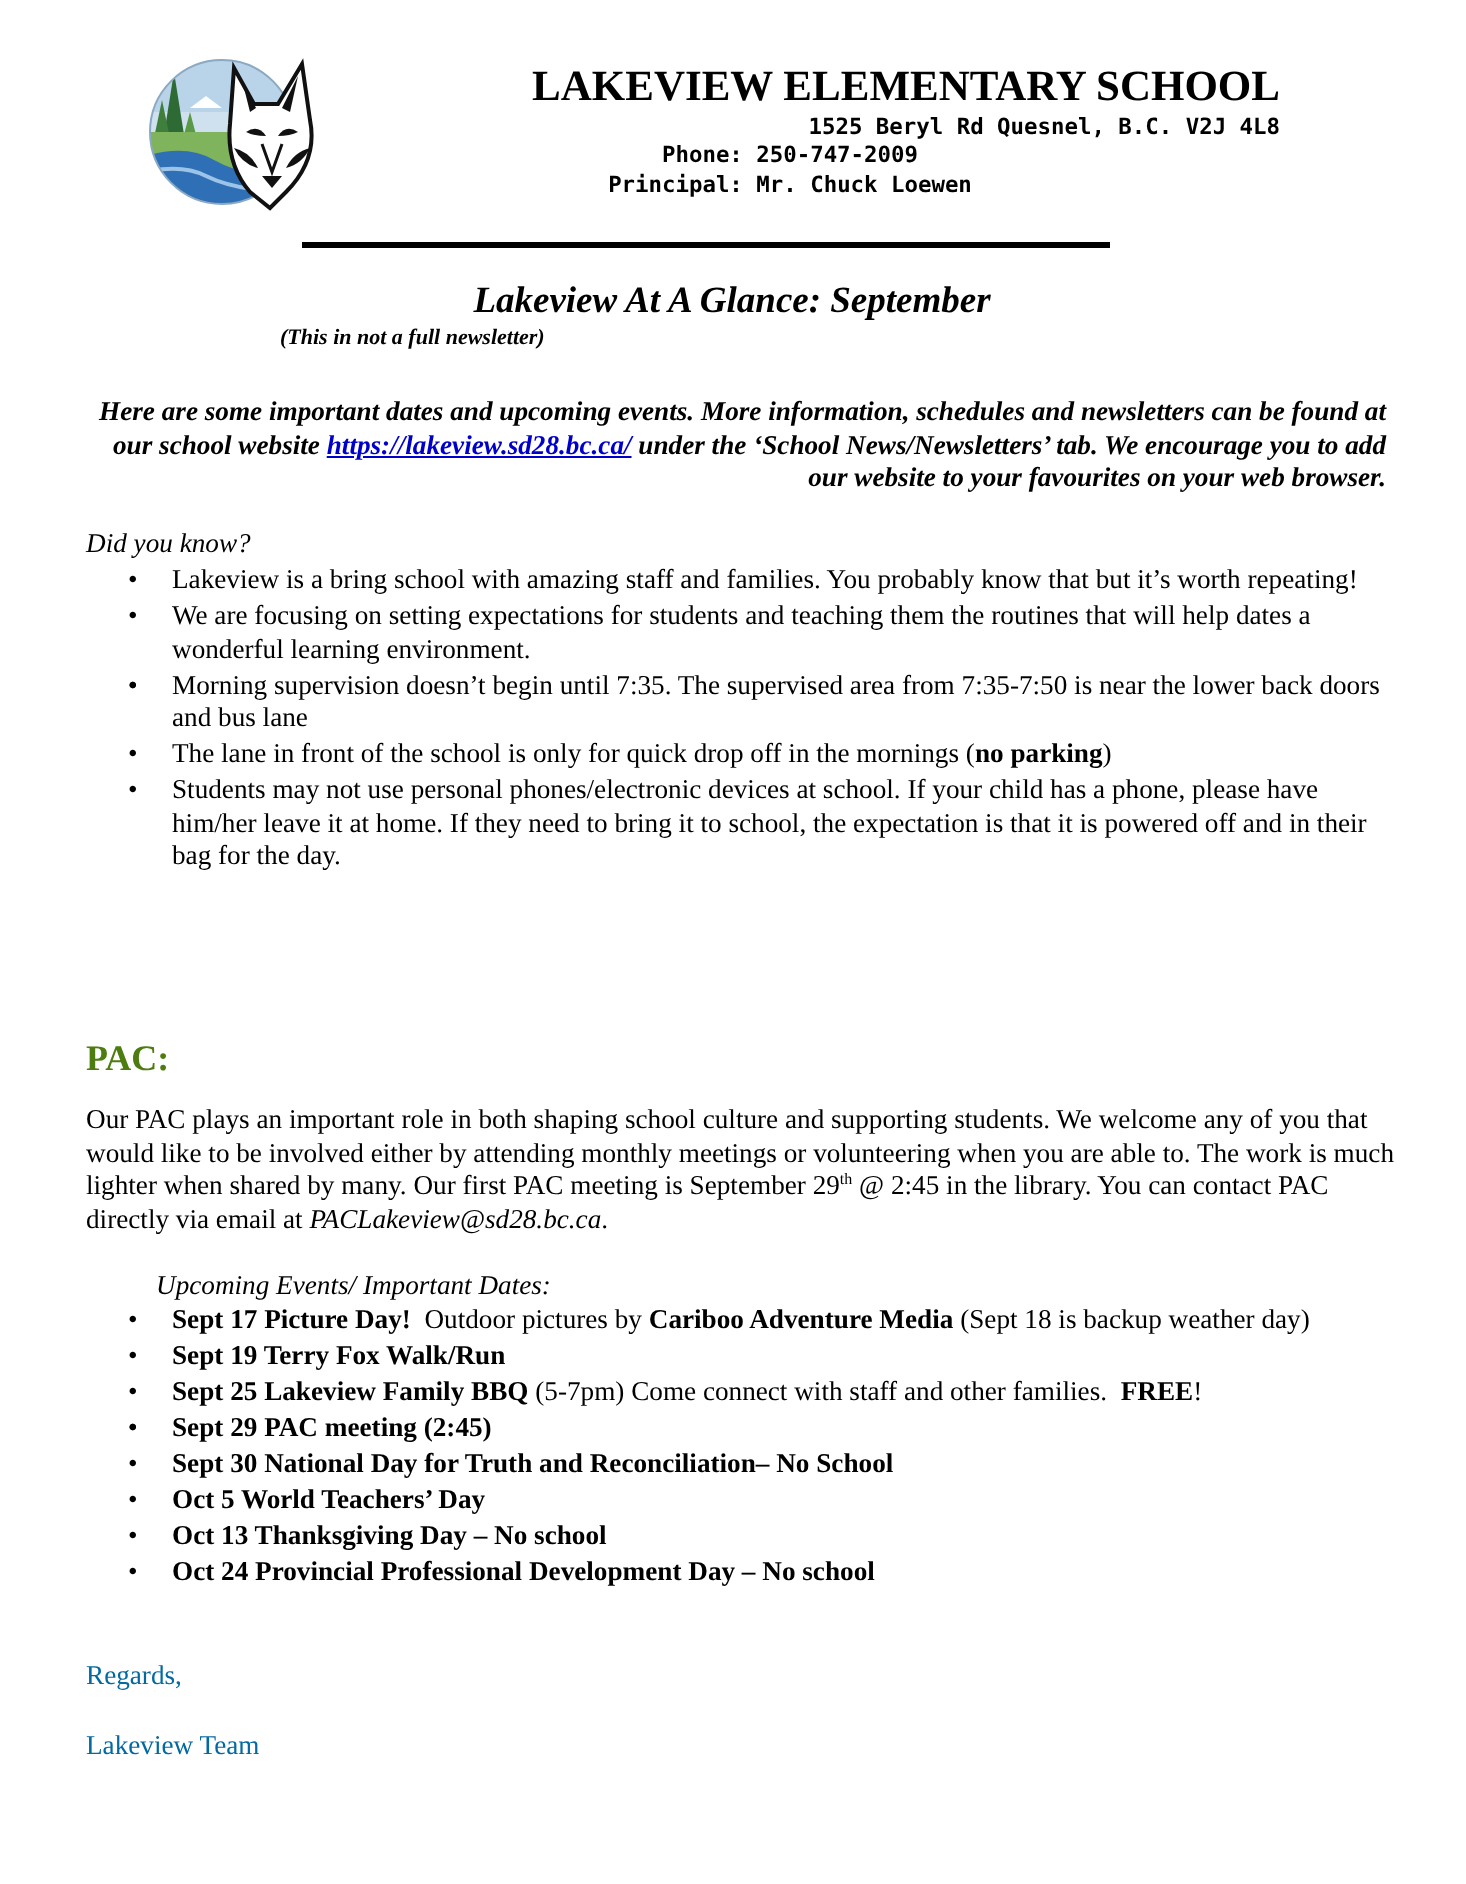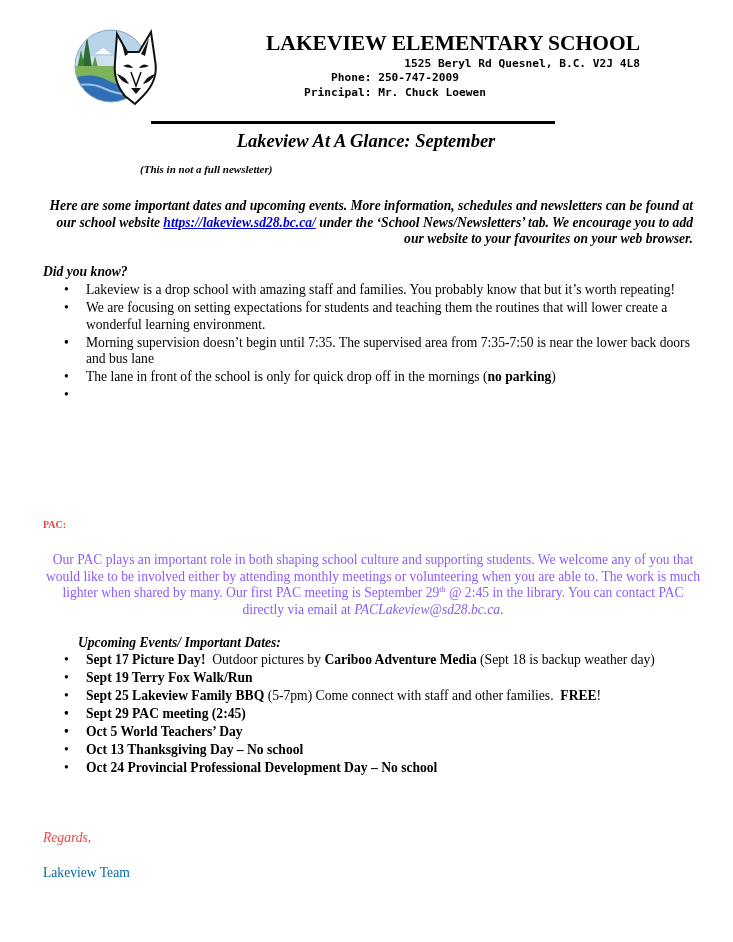--- a/index.html
+++ b/index.html
@@ -14,45 +14,45 @@
     }
     .addr {
       position: absolute; left: 150px; width: 490px; text-align: center;
       font-family: "DejaVu Sans Mono", monospace; font-weight: bold; font-size: 11.2px; line-height: 14px;
     }
     .addr1 { top: 57px; text-align: right; }
     .addr2 { top: 71px; }
     .addr3 { top: 86px; }
     .rule { position: absolute; left: 151px; top: 121px; width: 404px; height: 2.5px; background: #000; }
     .title {
-      position: absolute; left: 140px; width: 452px; top: 131px; text-align: center;
+      position: absolute; left: 140px; width: 452px; top: 141px; text-align: center;
       font-weight: bold; font-style: italic; font-size: 18.5px;
     }
     .subtitle {
       position: absolute; left: 140px; width: 452px; top: 163px; text-align: left;
       font-weight: bold; font-style: italic; font-size: 11px;
     }
     .intro {
       position: absolute; left: 43px; top: 198px; width: 650px;
       font-weight: bold; font-style: italic; font-size: 13.6px; line-height: 16.7px; text-align: right;
     }
     .intro a { color: #0000cc; text-decoration: underline; }
-    .h-italic { position: absolute; left: 43px; font-weight: bold; font-style: italic; font-size: 13.6px; }
+    .h-italic { position: absolute; left: 43px; font-weight: normal; font-style: italic; font-size: 13.6px; }
     .dyk-head { top: 264px; }
     ul.bul { position: absolute; left: 43px; margin: 0; padding: 0; list-style: none; font-size: 13.6px; line-height: 16.5px; }
     ul.bul li { position: relative; padding-left: 43px; margin-bottom: 1.5px; }
     ul.bul li .dot { position: absolute; left: 21px; top: 0; }
     .dyk-list { top: 282px; width: 660px; }
-    .pac-head { position: absolute; left: 43px; top: 519px; font-weight: bold; font-size: 10px; color: #ef4444; }
-    .pac-para { position: absolute; left: 43px; top: 552px; width: 660px; font-size: 13.6px; line-height: 16.7px; color: #8b5cf6; text-align: center; }
+    .pac-head { position: absolute; left: 43px; top: 519px; font-weight: bold; font-size: 18px; color: #4d7c0f; }
+    .pac-para { position: absolute; left: 43px; top: 552px; width: 660px; font-size: 13.6px; line-height: 16.7px; color: #000000; }
     .pac-para sup { font-size: 8px; vertical-align: 5px; line-height: 0; }
     .ev-head { top: 635px; margin-left: 35px; }
     .ev-list { top: 652px; width: 660px; line-height: 16.2px; }
     .ev-list li { margin-bottom: 0px; }
-    .regards { position: absolute; left: 43px; top: 830px; font-size: 13.6px; color: #ef4444; font-style: italic; }
+    .regards { position: absolute; left: 43px; top: 830px; font-size: 13.6px; color: #0369a1; }
     .team { position: absolute; left: 43px; top: 865px; font-size: 13.6px; color: #0369a1; }
   </style>
 </head>
 <body>
 
 <div class="logo">
   <svg width="88" height="80" viewBox="0 0 88 80">
     <defs>
       <clipPath id="circ">
           <circle cx="38" cy="40" r="36"></circle>
@@ -91,40 +91,40 @@
 
 <div class="title">Lakeview At A Glance: September</div>
 <div class="subtitle">(This in not a full newsletter)</div>
 
 <div class="intro">
   <span>Here are some important dates and upcoming events.  More information, schedules and newsletters can be found at our school website </span><a>https://lakeview.sd28.bc.ca/</a><span> under the ‘School News/Newsletters’ tab.  We encourage you to add our website to your favourites on your web browser.</span>
 </div>
 
 <div class="h-italic dyk-head">Did you know?</div>
 <ul class="bul dyk-list">
-  <li><span class="dot">•</span><span>Lakeview is a drop school with amazing staff and families.  You probably know that but it’s worth repeating!</span></li>
-  <li><span class="dot">•</span><span>We are focusing on setting expectations for students and teaching them the routines that will lower create a wonderful learning environment.</span></li>
+  <li><span class="dot">•</span><span>Lakeview is a bring school with amazing staff and families.  You probably know that but it’s worth repeating!</span></li>
+  <li><span class="dot">•</span><span>We are focusing on setting expectations for students and teaching them the routines that will help dates a wonderful learning environment.</span></li>
   <li><span class="dot">•</span></li>
   <li><span class="dot">•</span><span>Morning supervision doesn’t begin until 7:35. The supervised area from 7:35-7:50 is near the lower back doors and bus lane</span></li>
   <li><span class="dot">•</span><span>The lane in front of the school is only for quick drop off in the mornings (</span><b>no parking</b><span>)</span></li>
-  <li><span class="dot">•</span></li>
+  <li><span class="dot">•</span><span>Students may not use personal phones/electronic devices at school.  If your child has a phone, please have him/her leave it at home.  If they need to bring it to school, the expectation is that it is powered off and in their bag for the day.</span></li>
 </ul>
 
 <div class="pac-head">PAC:</div>
 <div class="pac-para">
   <span>Our PAC plays an important role in both shaping school culture and supporting students.  We welcome any of you that would like to be involved either by attending monthly meetings or volunteering when you are able to. The work is much lighter when shared by many.  Our first PAC meeting is September 29</span><sup>th</sup><span> @ 2:45 in the library.  You can contact PAC directly via email at </span><i>PACLakeview@sd28.bc.ca</i><span>.</span>
 </div>
 
 <div class="h-italic ev-head">Upcoming Events/ Important Dates:</div>
 <ul class="bul ev-list">
   <li><span class="dot">•</span><b>Sept 17 Picture Day!</b><span style="white-space:pre">  Outdoor pictures by </span><b>Cariboo Adventure Media</b><span> (Sept 18 is backup weather day)</span></li>
   <li><span class="dot">•</span><b>Sept 19 Terry Fox Walk/Run</b></li>
   <li><span class="dot">•</span><b>Sept 25 Lakeview Family BBQ</b><span style="white-space:pre"> (5-7pm) Come connect with staff and other families.  </span><b>FREE</b><span>!</span></li>
   <li><span class="dot">•</span></li>
   <li><span class="dot">•</span><b>Sept 29 PAC meeting (2:45)</b></li>
-  <li><span class="dot">•</span></li>
+  <li><span class="dot">•</span><b>Sept 30 National Day for Truth and Reconciliation– No School</b></li>
   <li><span class="dot">•</span><b>Oct 5 World Teachers’ Day</b></li>
   <li><span class="dot">•</span><b>Oct 13 Thanksgiving Day – No school</b></li>
   <li><span class="dot">•</span><b>Oct 24 Provincial Professional Development Day – No school</b></li>
 </ul>
 
 <div class="regards">Regards,</div>
 <div class="team">Lakeview Team</div>
 
 </body></html>

